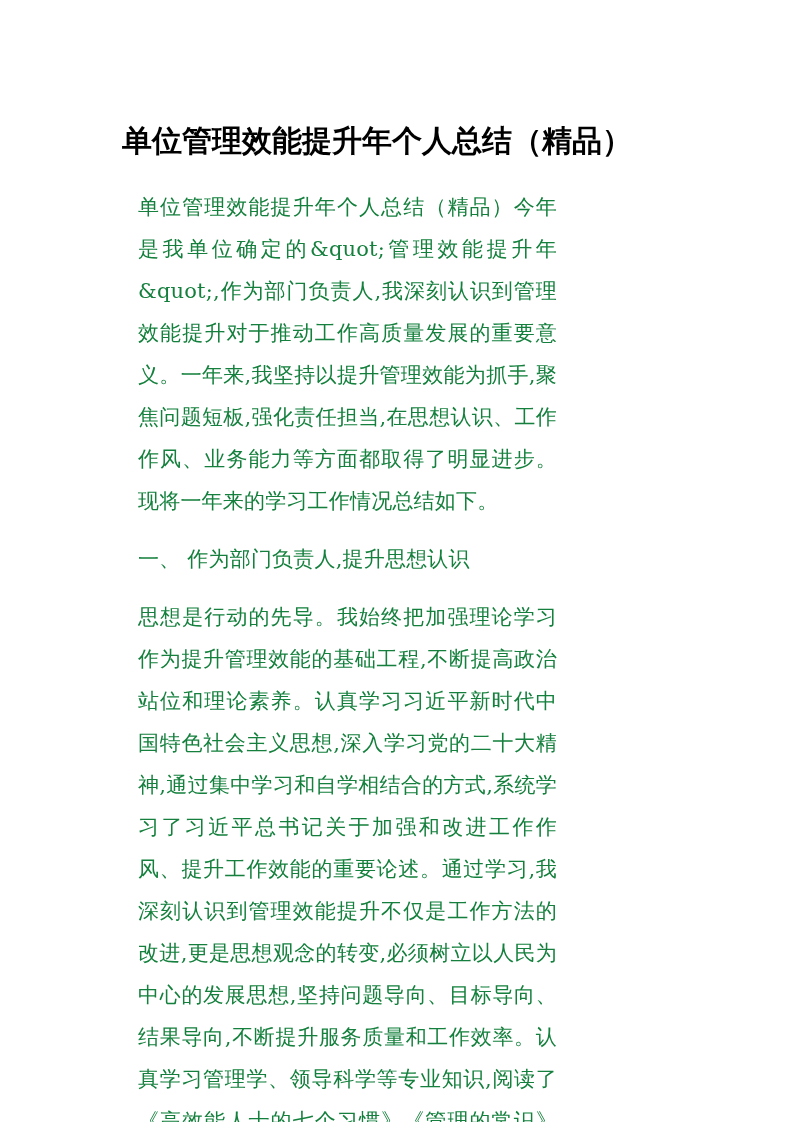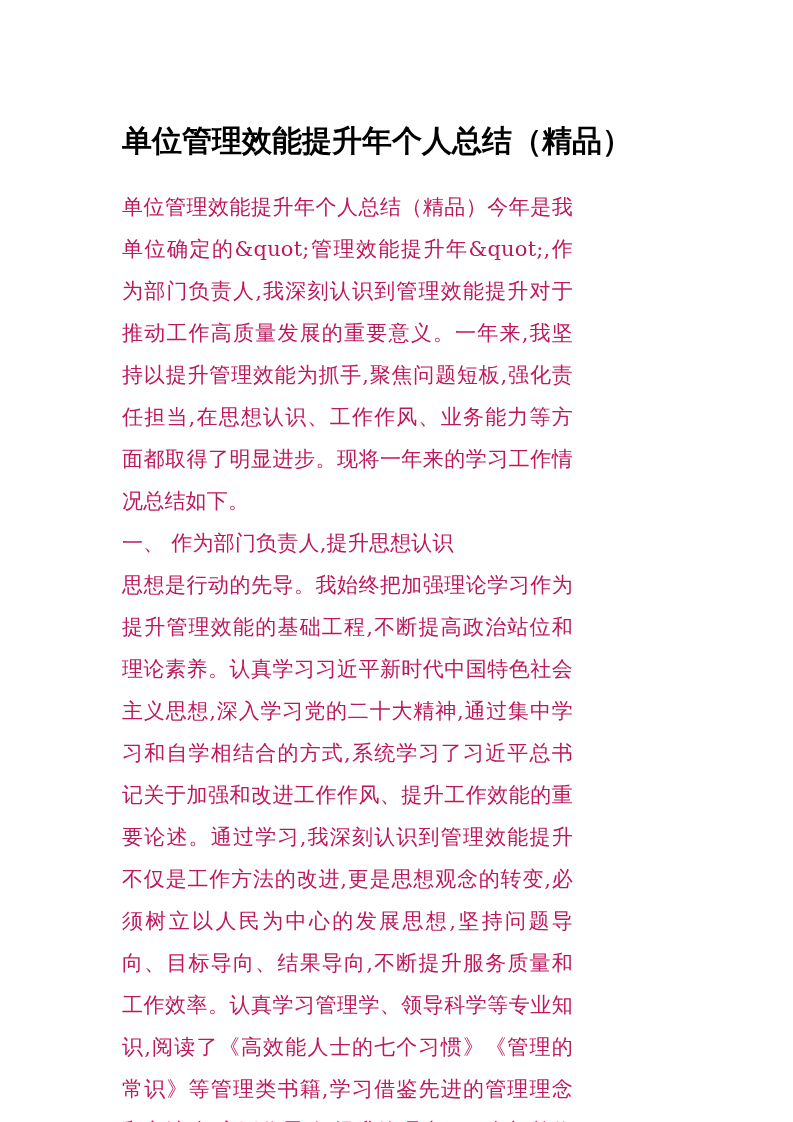--- a/index.html
+++ b/index.html
@@ -29,24 +29,24 @@
     font-weight: 700;
     text-align: center;
     color: #000000;
     letter-spacing: 0px;
     white-space: nowrap;
   }
   .doc-body {
     margin-top: 25px;
   }
   .doc-para {
-    margin: 0;
+    margin: 16px;
     font-size: 21px;
     line-height: 42px;
-    color: #be185d;
+    color: #15803d;
     text-align: justify;
     text-justify: inter-ideograph;
     letter-spacing: 0.2px;
     word-break: break-word;
   }
   .doc-para.heading {
     text-align: left;
   }
 </style>
 </head>

